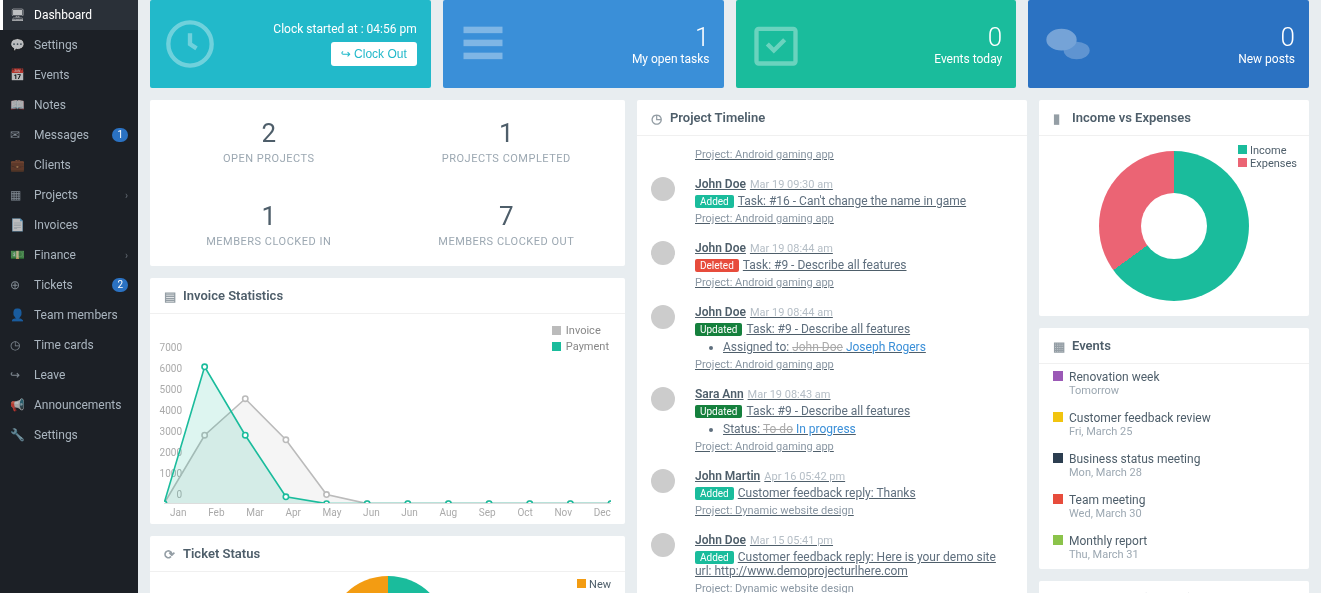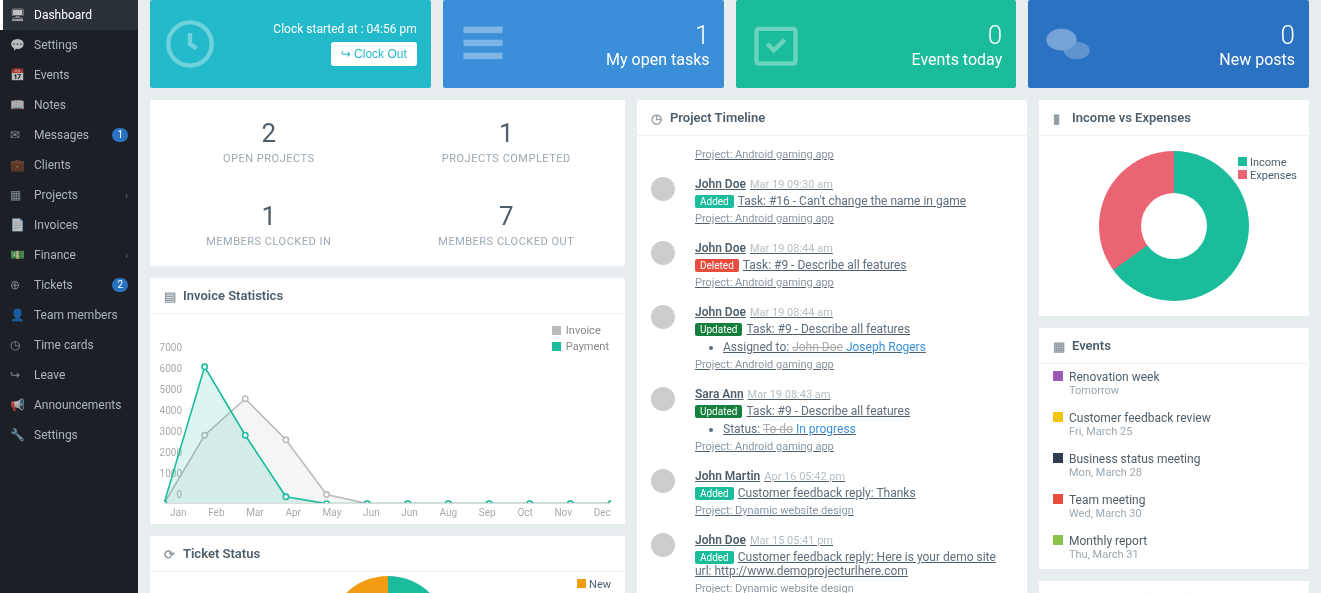--- a/index.html
+++ b/index.html
@@ -14,21 +14,21 @@
 .nav-item .badge { position: absolute; right: 10px; background: #2b72c2; color: #fff; font-size: 10px; border-radius: 8px; padding: 0 5px; line-height: 14px; }
 .nav-item .chev { position: absolute; right: 10px; font-size: 10px; opacity: .5; }
 
 
 .main { flex: 1; padding: 0 12px 12px; overflow: hidden; }
 .cards { display: flex; gap: 12px; }
 .tile { flex: 1; color: #fff; border-radius: 2px; padding: 12px 14px; display: flex; align-items: center; height: 88px; position: relative; }
 .tile .big-ico { width: 52px; height: 52px; opacity: .35; }
 .tile .r { margin-left: auto; text-align: right; }
 .tile .r .num { font-size: 26px; font-weight: 300; }
-.tile .r .lbl { font-size: 16px; }
+.tile .r .lbl { font-size: 12px; }
 .tile.teal { background: #22b9ca; }
 .tile.blue { background: #3a8fd8; }
 .tile.green { background: #1abc9c; }
 .tile.blue2 { background: #2b72c2; }
 .clock-btn { background: #fff; color: #22b9ca; border: none; padding: 5px 10px; border-radius: 3px; font-size: 12px; cursor: pointer; margin-top: 6px; }
 .clock-text { font-size: 12px; text-align: left; }
 
 .row { display: flex; gap: 12px; margin-top: 12px; }
 .col-l { width: 475px; display: flex; flex-direction: column; gap: 12px; }
 .col-m { flex: 1; }
@@ -61,21 +61,21 @@
 .tl-body .desc { color: #5f6f7e; margin-top: 3px; }
 .tl-body .proj { color: #8a97a3; margin-top: 4px; font-size: 11px; }
 .tl-body ul { margin: 4px 0 0 28px; color: #5f6f7e; }
 .strike { text-decoration: line-through; color: #aaa; }
 .lnk { color: #3a8fd8; }
 
 
 .donut-wrap { position: relative; height: 180px; display: flex; align-items: center; justify-content: center; }
 .donut { width: 150px; height: 150px; border-radius: 50%; background: conic-gradient(#1abc9c 0 65%, #eb6474 65% 100%); position: relative; }
 .donut::after { content:''; position:absolute; inset:28%; background:#fff; border-radius:50%; }
-.donut-legend { position:absolute; right:12px; top:8px; font-size:11px;margin-top:12px; }
+.donut-legend { position:absolute; right:12px; top:8px; font-size:11px; }
 
 
 .ev-item { padding: 6px 14px 8px; font-size: 12px; }
 .ev-item .dot { width:10px; height:10px; display:inline-block; margin-right:6px; }
 .ev-item .t { color:#4e5e6a; }
 .ev-item .d { color:#9ca8b2; font-size:11px; margin-left:16px; }
 
 svg.axis { position:absolute; left:14px; right:14px; bottom:24px; top:30px; }
 .xlabels { position:absolute; left:20px; right:14px; bottom:6px; display:flex; justify-content:space-between; font-size:10px; color:#aaa; }
 .ylabels { position:absolute; left:0; top:28px; bottom:24px; width:32px; display:flex; flex-direction:column; justify-content:space-between; font-size:10px; color:#aaa; text-align:right; }

